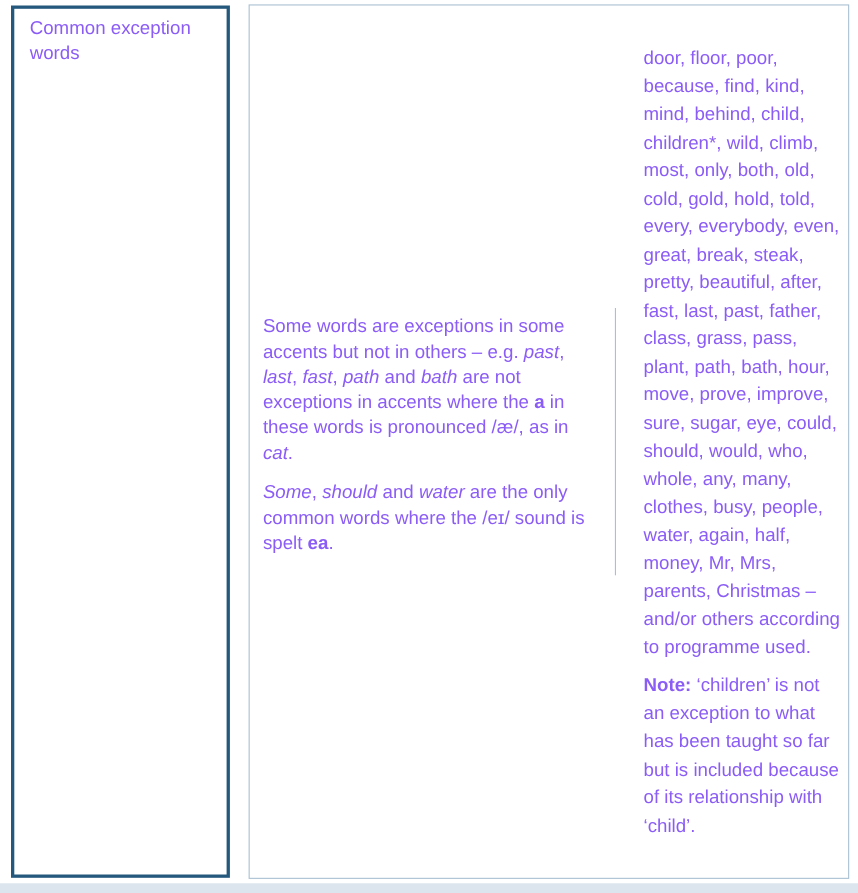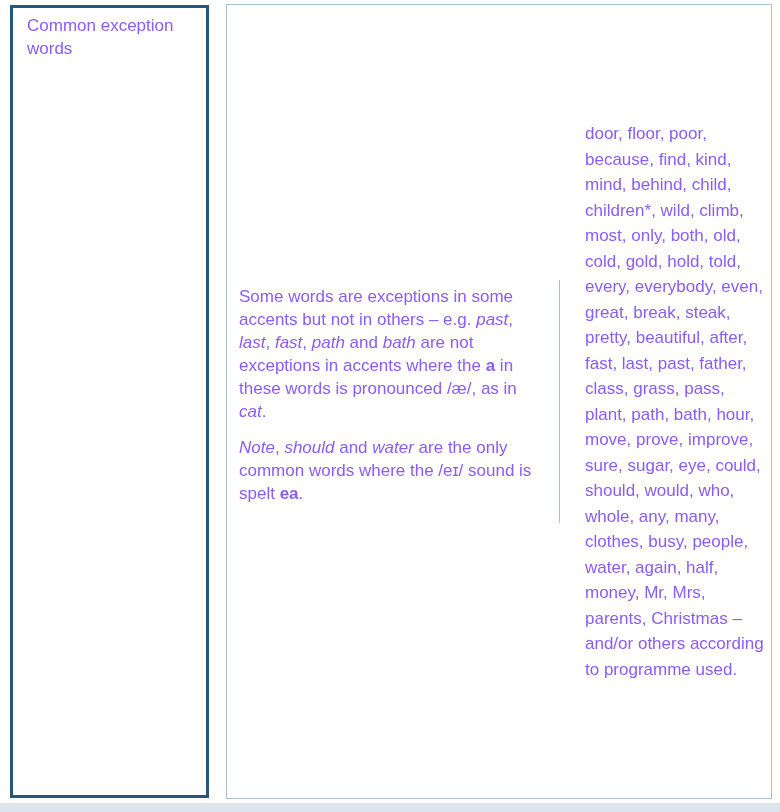--- a/index.html
+++ b/index.html
@@ -86,22 +86,23 @@
 
 <div class="page">
 
   <div class="left-box">
     <p>Common exception words</p>
   </div>
 
   <div class="content-table">
     <div class="cell middle">
       <p><span>Some words are exceptions in some accents but not in others – e.g. </span><span class="italic">past</span><span>, </span><span class="italic">last</span><span>, </span><span class="italic">fast</span><span>, </span><span class="italic">path</span><span> and </span><span class="italic">bath</span><span> are not exceptions in accents where the </span><span class="bold">a</span><span> in these words is pronounced /æ/, as in </span><span class="italic">cat</span><span>.</span></p>
-      <p><span class="italic">Note</span><span>, </span><span class="italic">should</span><span> and </span><span class="italic">water</span><span> are the only common words where the /eɪ/ sound is spelt </span><span class="bold">ea</span><span>.</span></p>
+      <p><span class="italic">Some</span><span>, </span><span class="italic">should</span><span> and </span><span class="italic">water</span><span> are the only common words where the /eɪ/ sound is spelt </span><span class="bold">ea</span><span>.</span></p>
     </div>
     <div class="cell right">
       <p><span>door, floor, poor, because, find, kind, mind, behind, child, children*, wild, climb, most, only, both, old, cold, gold, hold, told, every, everybody, even, great, break, steak, pretty, beautiful, after, fast, last, past, father, class, grass, pass, plant, path, bath, hour, move, prove, improve, sure, sugar, eye, could, should, would, who, whole, any, many, clothes, busy, people, water, again, half, money, Mr, Mrs, parents, Christmas – and/or others according to programme used.</span></p>
+      <p><span class="bold">Note:</span><span> ‘children’ is not an exception to what has been taught so far but is included because of its relationship with ‘child’.</span></p>
     </div>
   </div>
 
   <div class="bottom-strip"></div>
 
 </div>
 
 </body></html>

